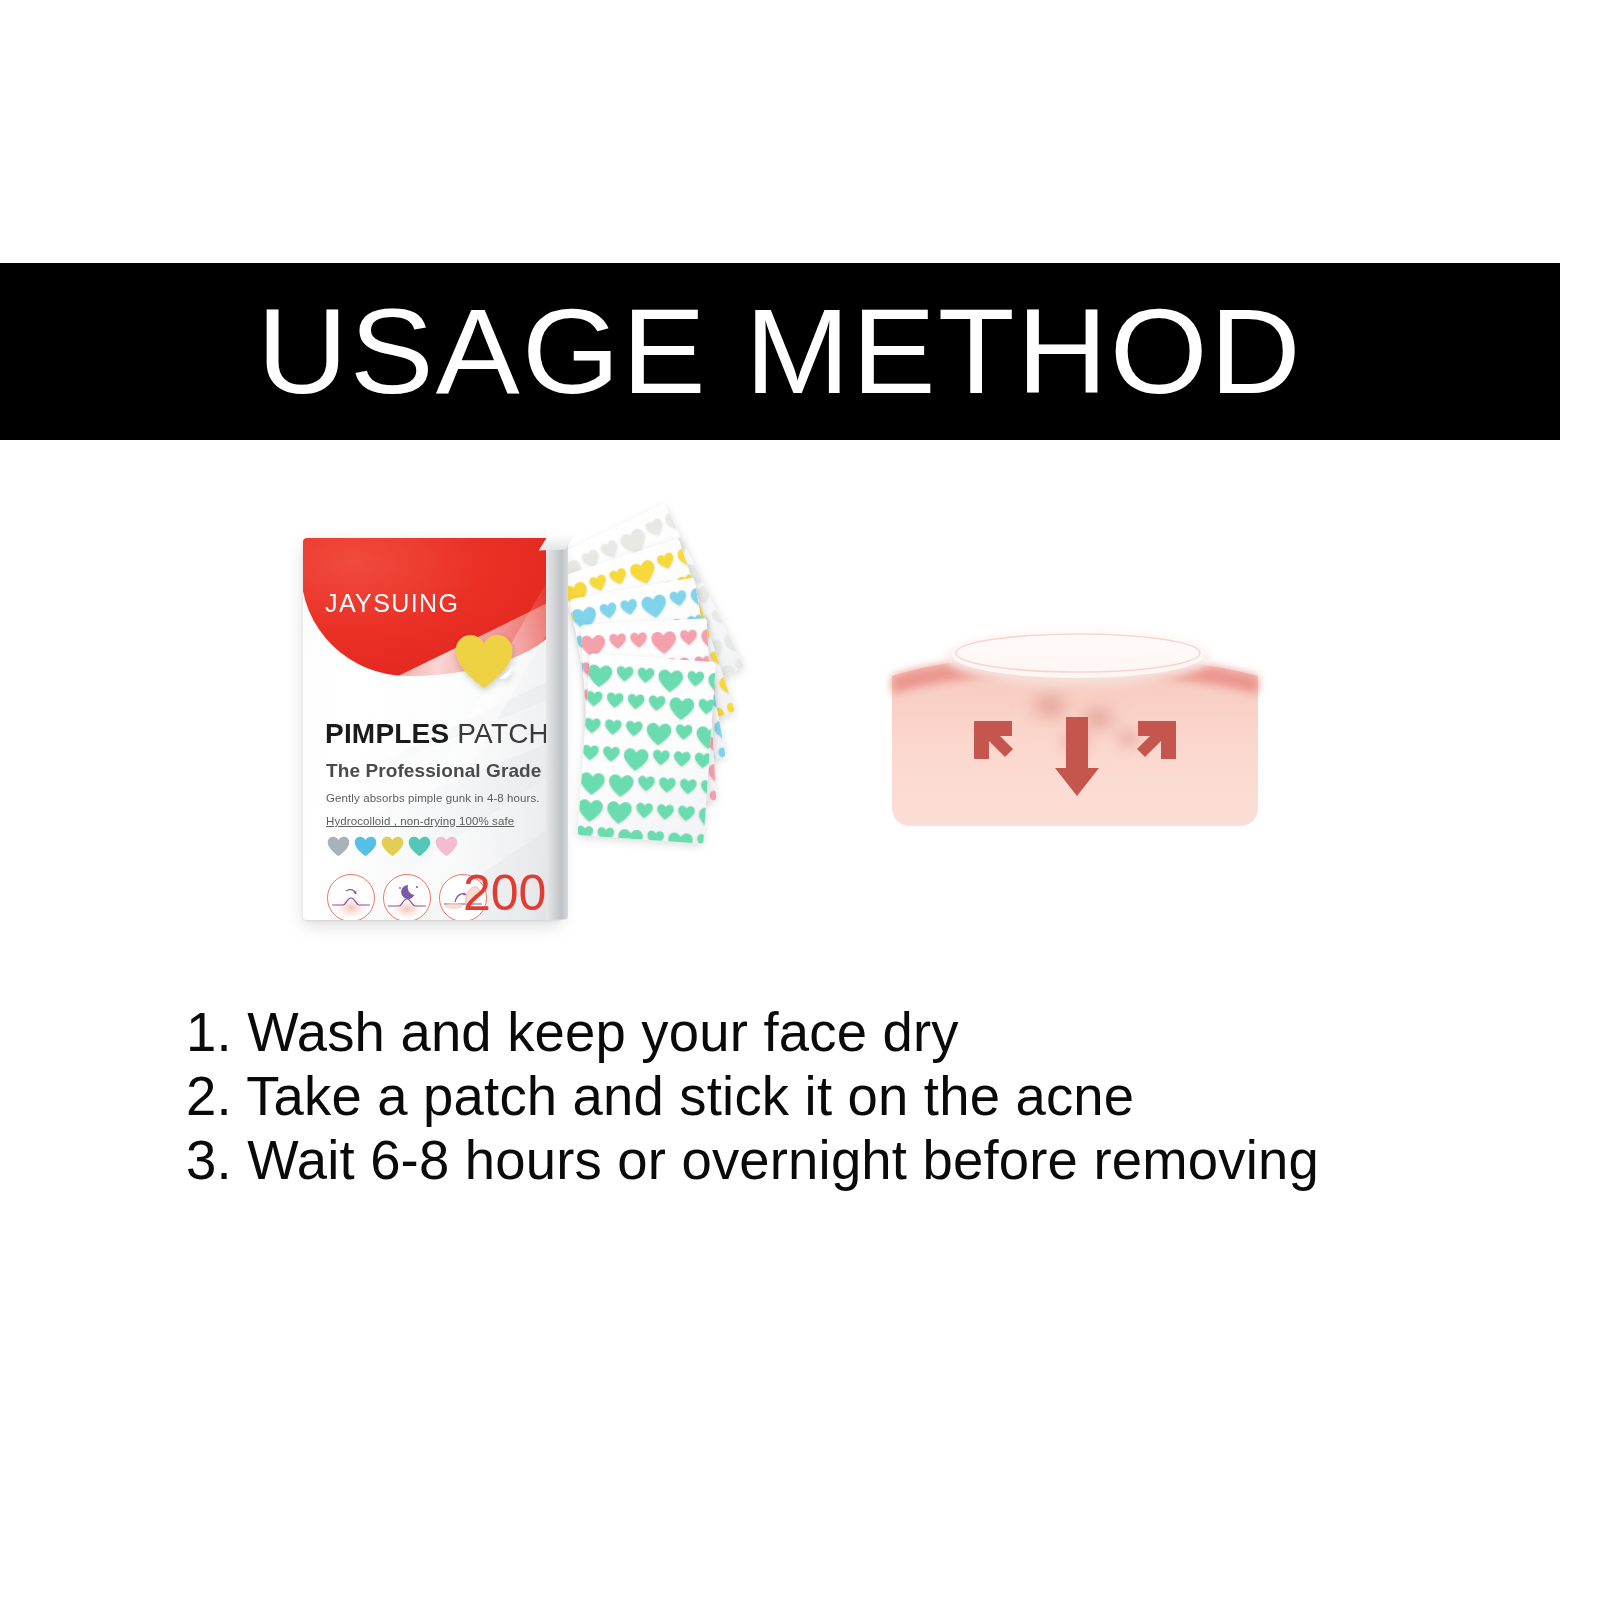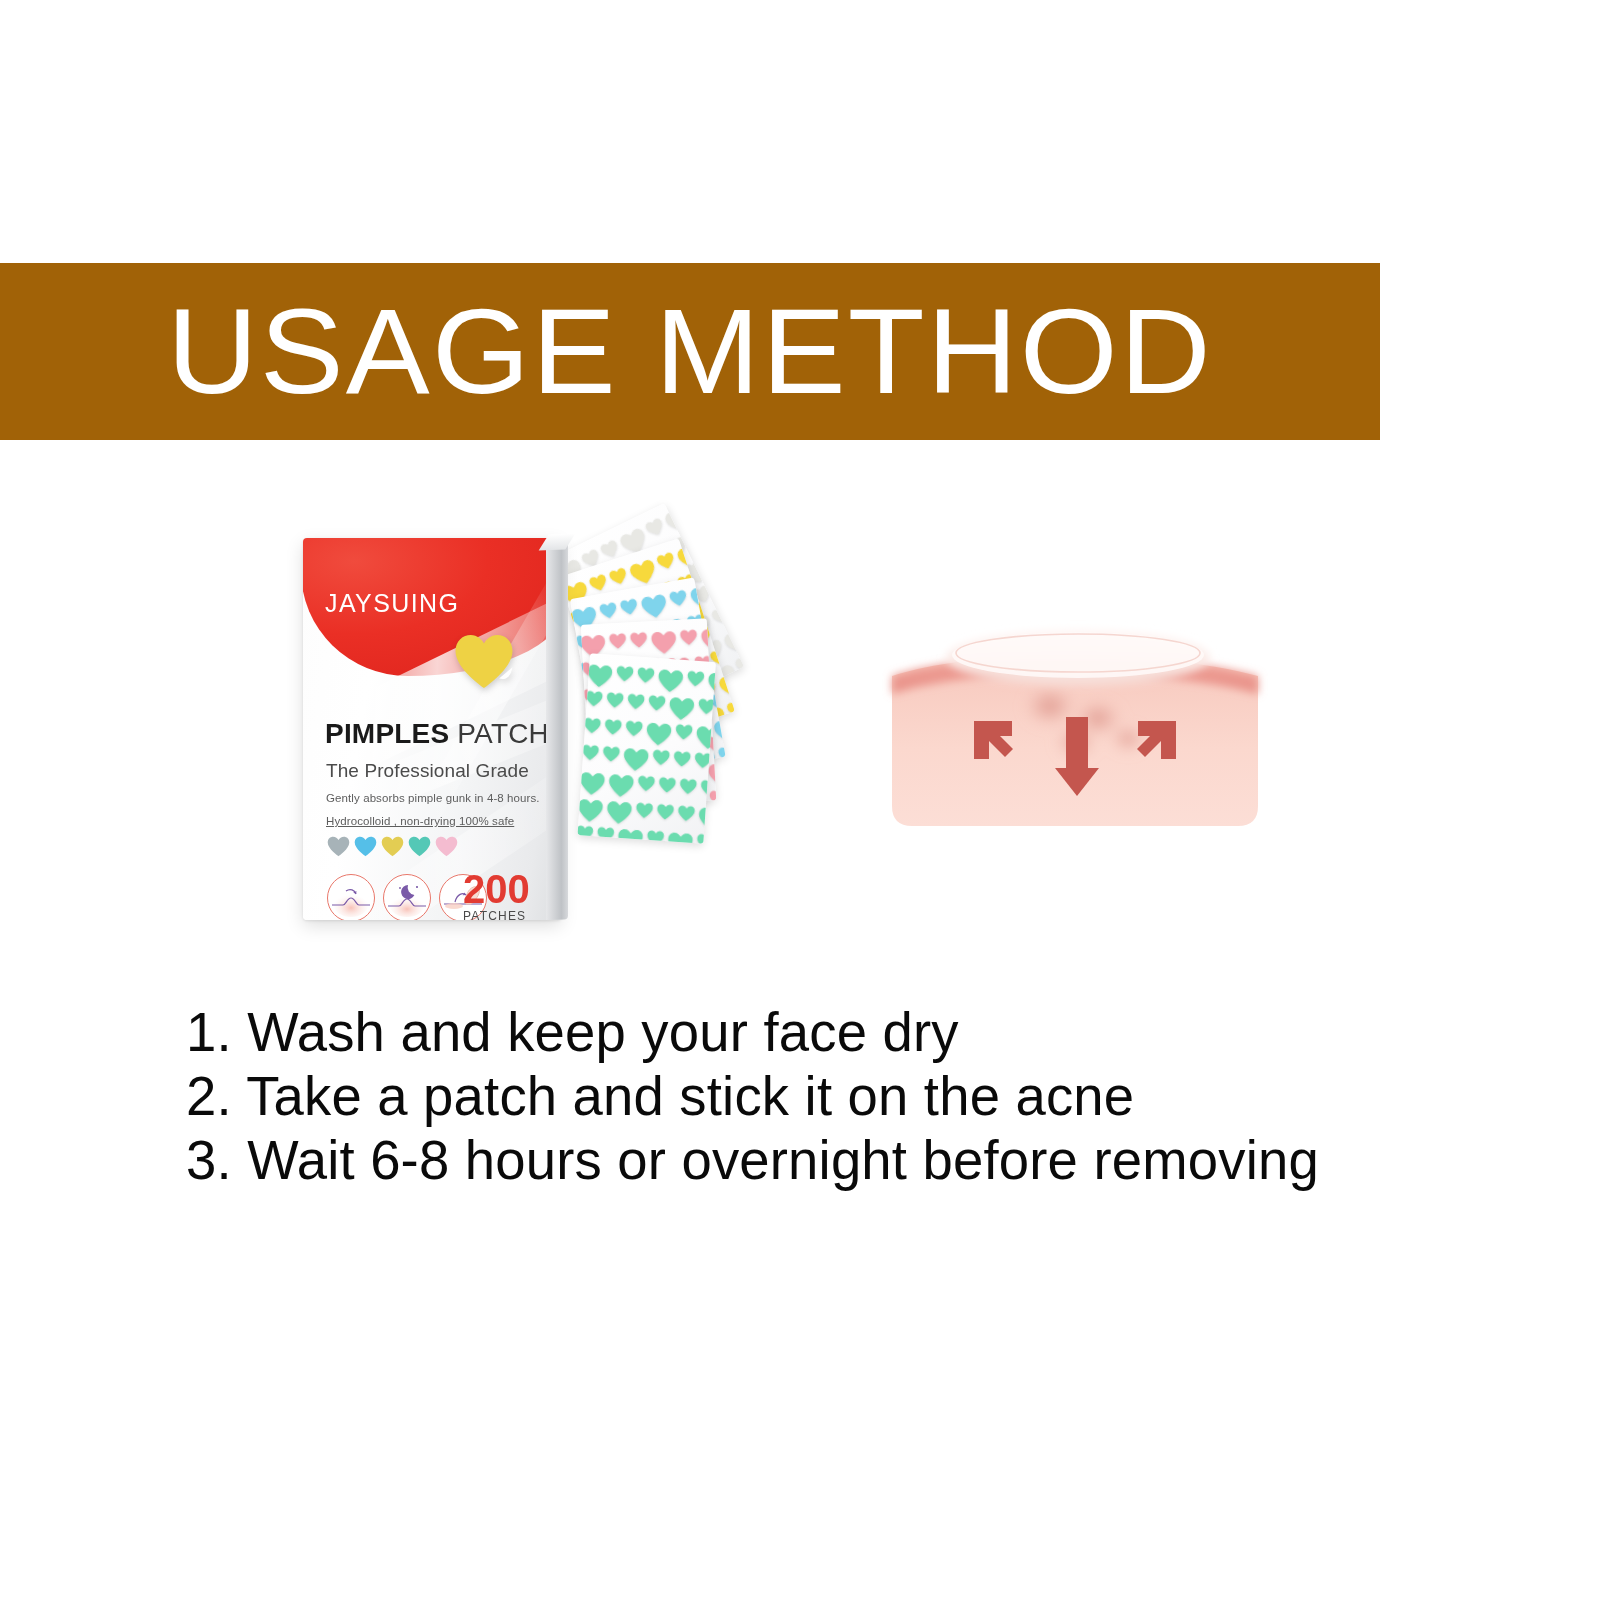--- a/index.html
+++ b/index.html
@@ -14,23 +14,23 @@
     overflow: hidden;
     font-family: "Liberation Sans", sans-serif;
     -webkit-font-smoothing: antialiased;
   }
 
   
   .banner {
     position: absolute;
     left: 0;
     top: 263px;
-    width: 1380px;
+    width: 1560px;
     height: 177px;
-    background: #a16207;
+    background: #000000;
     display: flex;
     align-items: center;
     justify-content: center;
   }
   .banner-title {
     color: #ffffff;
     font-family: "Liberation Sans", sans-serif;
     font-size: 121px;
     font-weight: 300;
     letter-spacing: 2px;
@@ -139,21 +139,21 @@
   }
   .box-title b { color: #1a1a1a; font-weight: 700; letter-spacing: .2px; }
   .box-title span { color: #3a3a3a; font-weight: 400; letter-spacing: .2px; margin-top: 30px; }
 
   .box-sub {
     position: absolute;
     left: 23px;
     top: 222px;
     font-size: 19px;
     color: #4b4b4b;
-    font-weight: 400;
+    font-weight: 700;
     letter-spacing: .1px;
     white-space: nowrap;
     z-index: 4;
   }
   .box-fine1 {
     position: absolute;
     left: 23px;
     top: 254px;
     font-size: 11.5px;
     color: #5d5d5d;
@@ -202,22 +202,22 @@
   }
 
   .count-block {
     position: absolute;
     left: 160px;
     top: 332px;
     z-index: 4;
     text-align: left;
   }
   .count-num {
-    font-size: 40px;
-    font-weight: 700;
+    font-size: 50px;
+    font-weight: 400;
     color: #e23b32;
     line-height: .95;
     letter-spacing: 0px;
   }
   .count-label {
     font-size: 12px;
     font-weight: 400;
     color: #4a4a4a;
     letter-spacing: 1.2px;
     line-height: 1;

